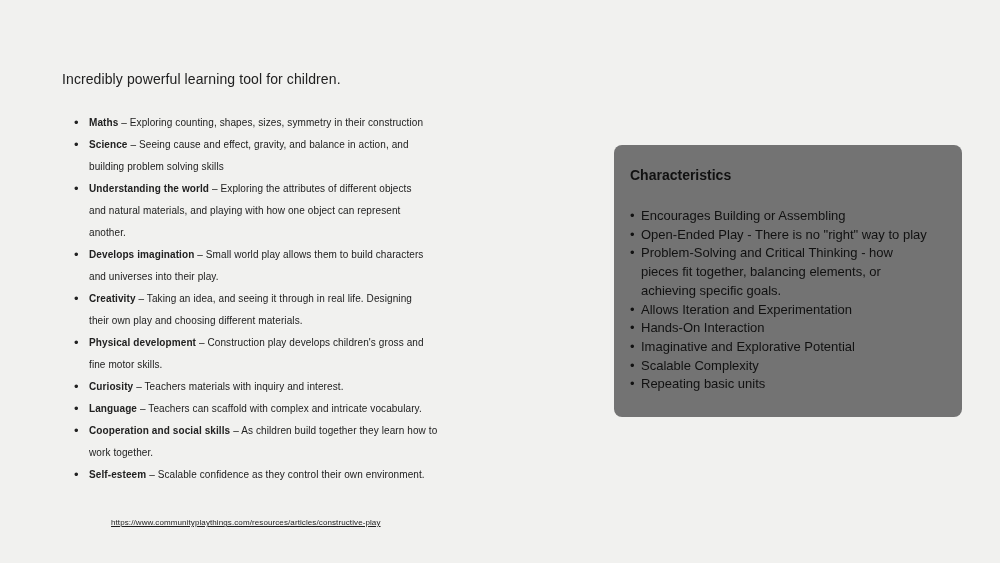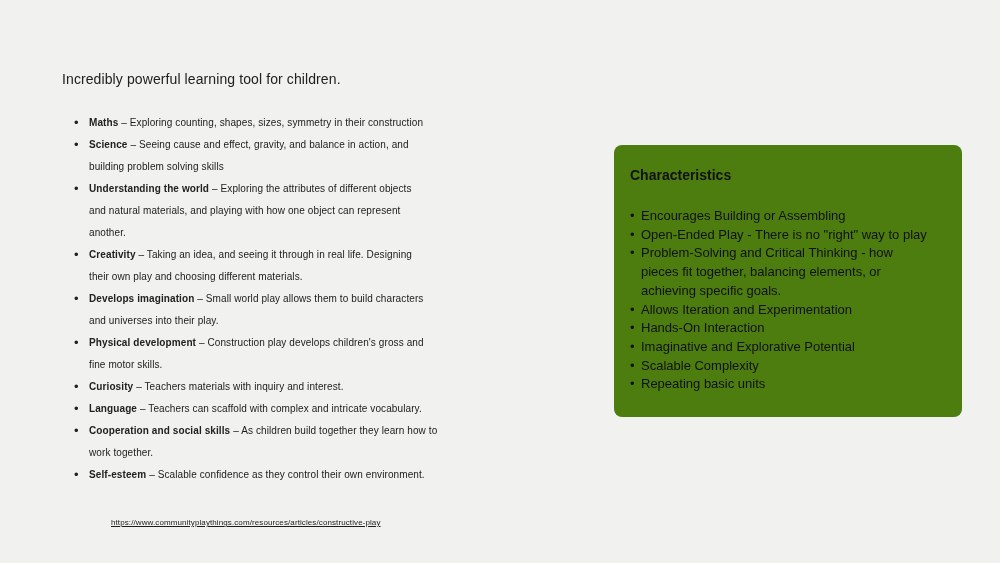--- a/index.html
+++ b/index.html
@@ -104,37 +104,37 @@
 
 <div class="left-col">
   <p class="intro">Incredibly powerful learning tool for children.</p>
   <ul class="main-list">
     <li><strong class="term">Maths</strong> <span>– Exploring counting, shapes, sizes, symmetry in their construction</span></li>
     <li><strong class="term">Science</strong> <span>– Seeing cause and effect, gravity, and balance in action, and
 building problem solving skills</span></li>
     <li><strong class="term">Understanding the world</strong> <span>– Exploring the attributes of different objects
 and natural materials, and playing with how one object can represent
 another.</span></li>
+    <li><strong class="term">Develops imagination</strong> <span>– Small world play allows them to build characters
+and universes into their play.</span></li>
     <li><strong class="term">Creativity</strong> <span>– Taking an idea, and seeing it through in real life. Designing
 their own play and choosing different materials.</span></li>
-    <li><strong class="term">Develops imagination</strong> <span>– Small world play allows them to build characters
-and universes into their play.</span></li>
     <li><strong class="term">Physical development</strong> <span>– Construction play develops children's gross and
 fine motor skills.</span></li>
     <li><strong class="term">Curiosity</strong> <span>– Teachers materials with inquiry and interest.</span></li>
     <li><strong class="term">Language</strong> <span>– Teachers can scaffold with complex and intricate vocabulary.</span></li>
     <li><strong class="term">Cooperation and social skills</strong> <span>– As children build together they learn how to
 work together.</span></li>
     <li><strong class="term">Self-esteem</strong> <span>– Scalable confidence as they control their own environment.</span></li>
   </ul>
 </div>
 
 <a class="source-link" href="#">https://www.communityplaythings.com/resources/articles/constructive-play</a>
 
-<div class="panel" style="background: #4d7c0f;">
+<div class="panel" style="background: #737373;">
   <h2 class="panel-title">Characteristics</h2>
   <ul class="panel-list">
     <li>Encourages Building or Assembling</li>
     <li>Open-Ended Play - There is no "right" way to play</li>
     <li>Problem-Solving and Critical Thinking - how
 pieces fit together, balancing elements, or
 achieving specific goals.</li>
     <li>Allows Iteration and Experimentation</li>
     <li>Hands-On Interaction</li>
     <li>Imaginative and Explorative Potential</li>

